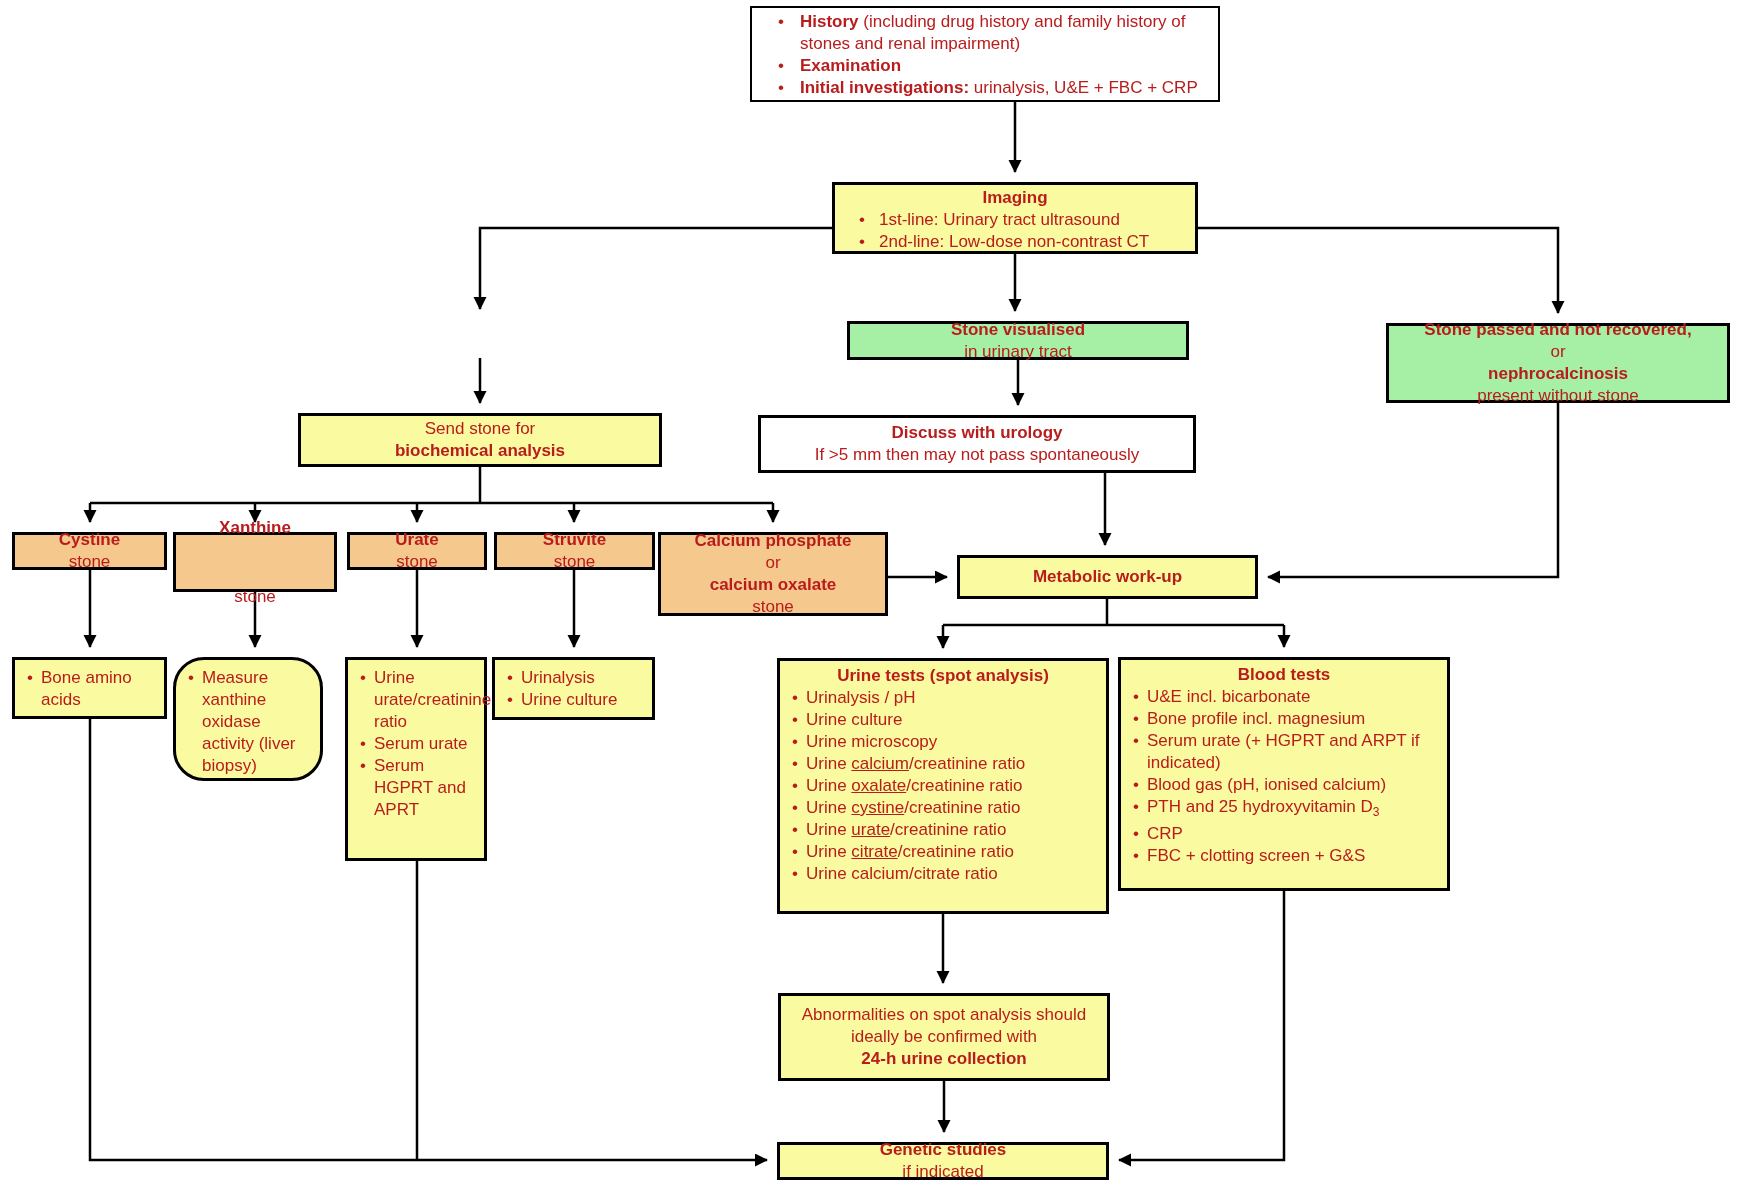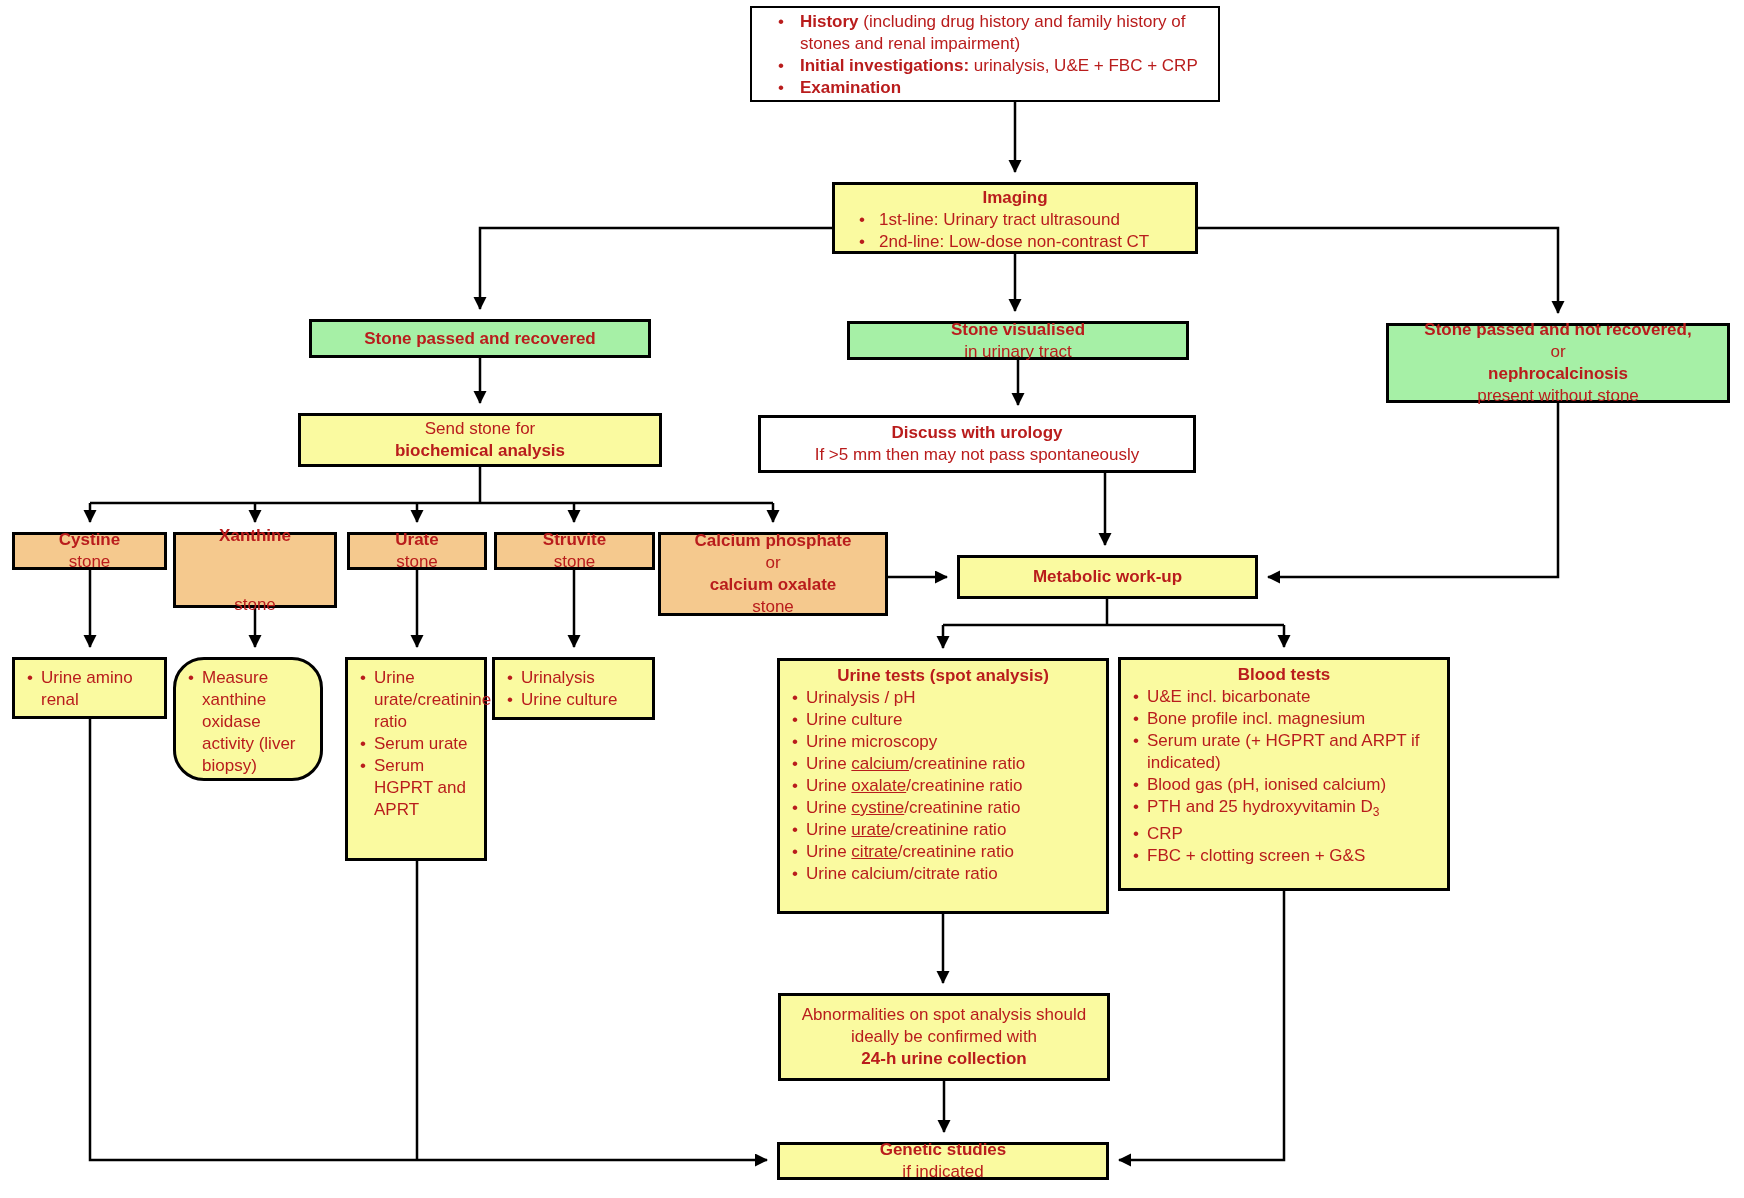--- a/index.html
+++ b/index.html
@@ -68,33 +68,30 @@
       <line x1="943" y1="914" x2="943" y2="983" marker-end="url(#ah)"></line>
       <line x1="944" y1="1081" x2="944" y2="1132" marker-end="url(#ah)"></line>
       <polyline points="90,719 90,1160 767,1160" marker-end="url(#ah)"></polyline>
       <line x1="417" y1="861" x2="417" y2="1160"></line>
       <polyline points="1284,891 1284,1160 1119,1160" marker-end="url(#ah)"></polyline>
     </g>
   </svg>
 
   <div class="box" style="left:750px;top:6px;width:470px;height:96px;border-width:2.5px;padding-top:3px;">
     <div class="bi-wide"><span style="font-weight: bold;">History</span><span> (including drug history and family history of stones and renal impairment)</span></div>
+    <div class="bi-wide"><span style="font-weight: bold;">Examination</span></div>
     <div class="bi-wide"><span style="font-weight: bold;">Initial investigations:</span><span> urinalysis, U&amp;E + FBC + CRP</span></div>
-    <div class="bi-wide"><span style="font-weight: bold;">Examination</span></div>
   </div>
 
   <div class="box yellow" style="left:832px;top:182px;width:366px;height:72px;padding-top:2px;">
     <div class="title">Imaging</div>
     <div class="bi-mid">1st-line: Urinary tract ultrasound</div>
     <div class="bi-mid">2nd-line: Low-dose non-contrast CT</div>
   </div>
 
-  <div class="box green center" style="left:309px;top:319px;width:342px;height:39px;">
-      <span style="font-weight: bold;">Stone passed and recovered</span>
-    </div>
 
   <div class="box green center" style="left:847px;top:321px;width:342px;height:39px;">
       <span style="font-weight: bold;">Stone visualised</span>
       <span> in urinary tract</span>
     </div>
 
   <div class="box green center" style="left:1386px;top:323px;width:344px;height:80px;">
       <span style="font-weight: bold;">Stone passed and not recovered,</span>
       <span> or </span>
       <span style="font-weight: bold;">nephrocalcinosis</span>
@@ -108,21 +105,21 @@
 
   <div class="box center" style="left:758px;top:415px;width:438px;height:58px;">
     <div><span style="font-weight: bold;">Discuss with urology</span></div>
     <div>If &gt;5 mm then may not pass spontaneously</div>
   </div>
 
   <div class="box tan center" style="left:12px;top:532px;width:155px;height:38px;">
       <span style="font-weight: bold;">Cystine</span>
       <span> stone</span>
     </div>
-  <div class="box tan center" style="left:173px;top:532px;width:164px;height:76px;gap:47px;">
+  <div class="box tan center" style="left:173px;top:532px;width:164px;height:60px;gap:47px;">
       <span style="font-weight: bold;">Xanthine</span>
       <span> stone</span>
     </div>
   <div class="box tan center" style="left:347px;top:532px;width:140px;height:38px;">
       <span style="font-weight: bold;">Urate</span>
       <span> stone</span>
     </div>
   <div class="box tan center" style="left:494px;top:532px;width:161px;height:38px;">
       <span style="font-weight: bold;">Struvite</span>
       <span> stone</span>
@@ -132,21 +129,21 @@
       <span> or </span>
       <span style="font-weight: bold;">calcium oxalate</span>
       <span> stone</span>
     </div>
 
   <div class="box yellow center" style="left:957px;top:555px;width:301px;height:44px;">
       <span style="font-weight: bold;">Metabolic work-up</span>
     </div>
 
   <div class="box yellow" style="left:12px;top:657px;width:155px;height:62px;padding-top:7px;">
-    <div class="bi">Urine amino renal</div>
+    <div class="bi">Bone amino acids</div>
   </div>
 
   <div class="box yellow" style="left:173px;top:657px;width:150px;height:124px;padding-top:7px;border-radius:31px;">
     <div class="bi">Measure xanthine oxidase activity (liver biopsy)</div>
   </div>
 
   <div class="box yellow" style="left:345px;top:657px;width:142px;height:204px;padding-top:7px;">
     <div class="bi">Urine urate/creatinine ratio</div>
     <div class="bi">Serum urate</div>
     <div class="bi">Serum HGPRT and APRT</div>

